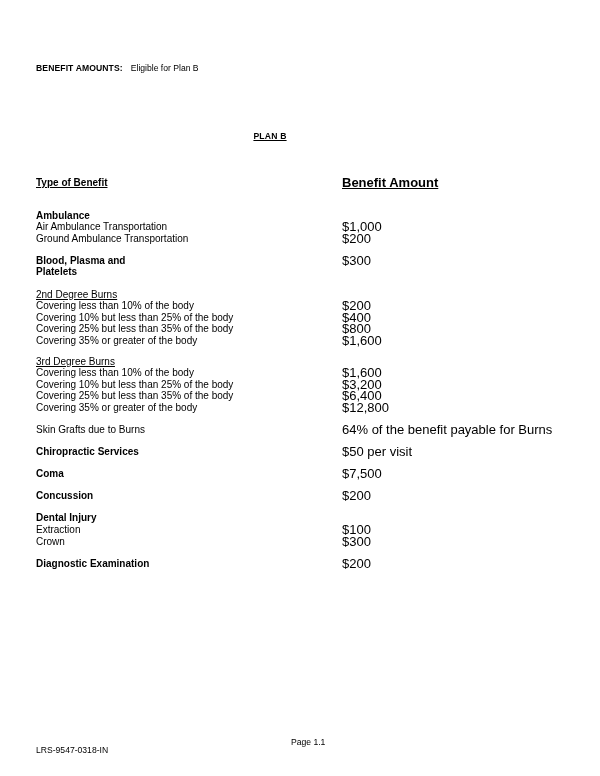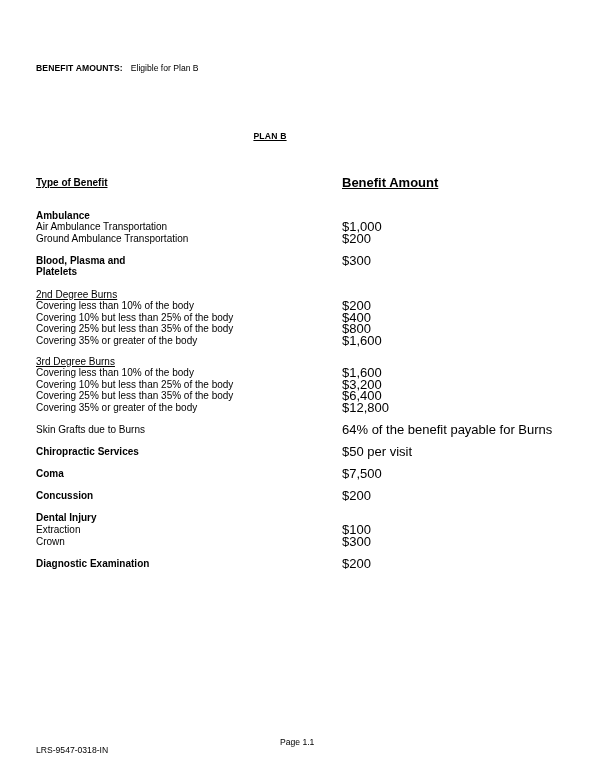--- a/index.html
+++ b/index.html
@@ -107,21 +107,21 @@
     line-height: 12px;
   }
   .footer .code {
     position: absolute;
     left: 0;
     top: 8px;
     white-space: nowrap;
   }
   .footer .pageno {
     position: absolute;
-    left: 244px;
+    left: 255px;
     top: 0;
     white-space: nowrap;
     text-align: right;
   }
 </style>
 </head>
 <body>
 
 <div class="page">
 

